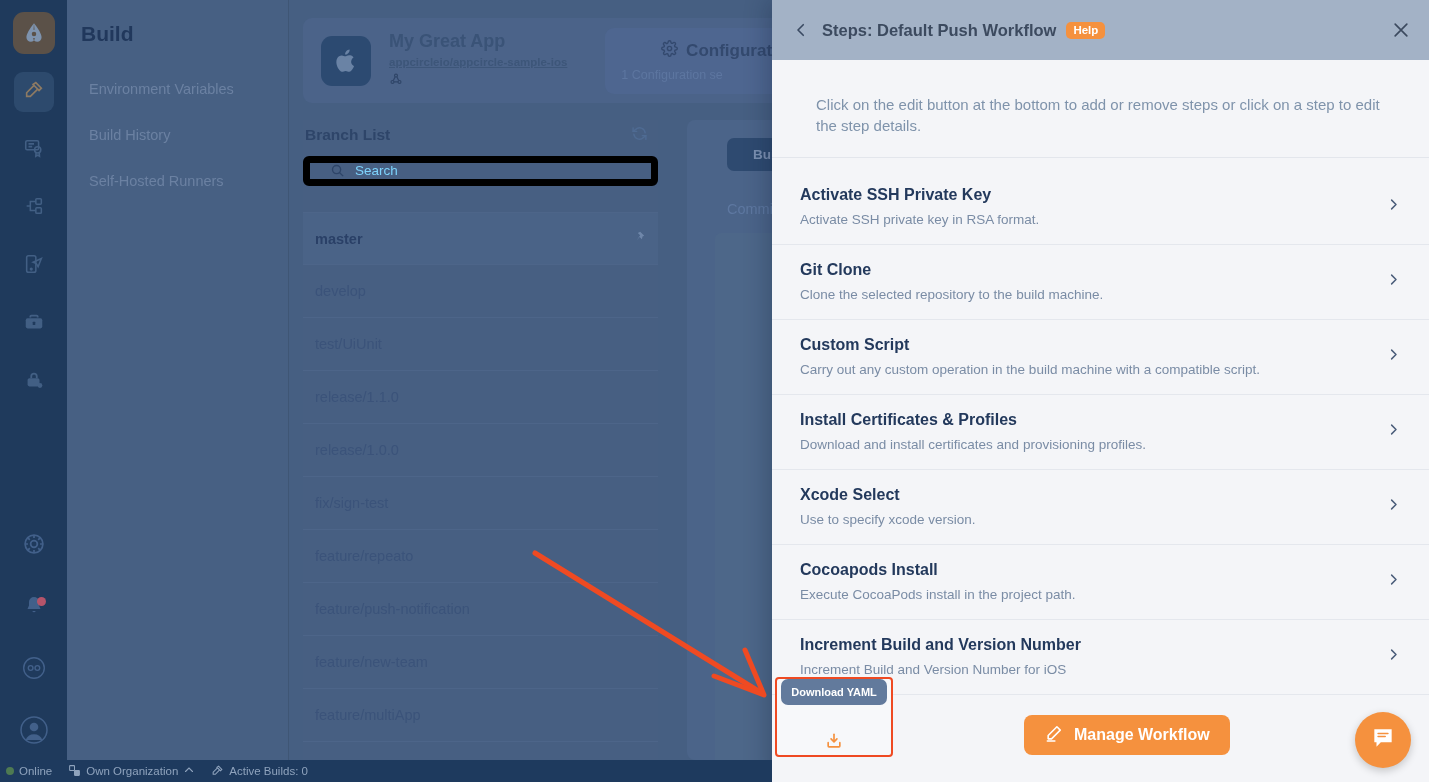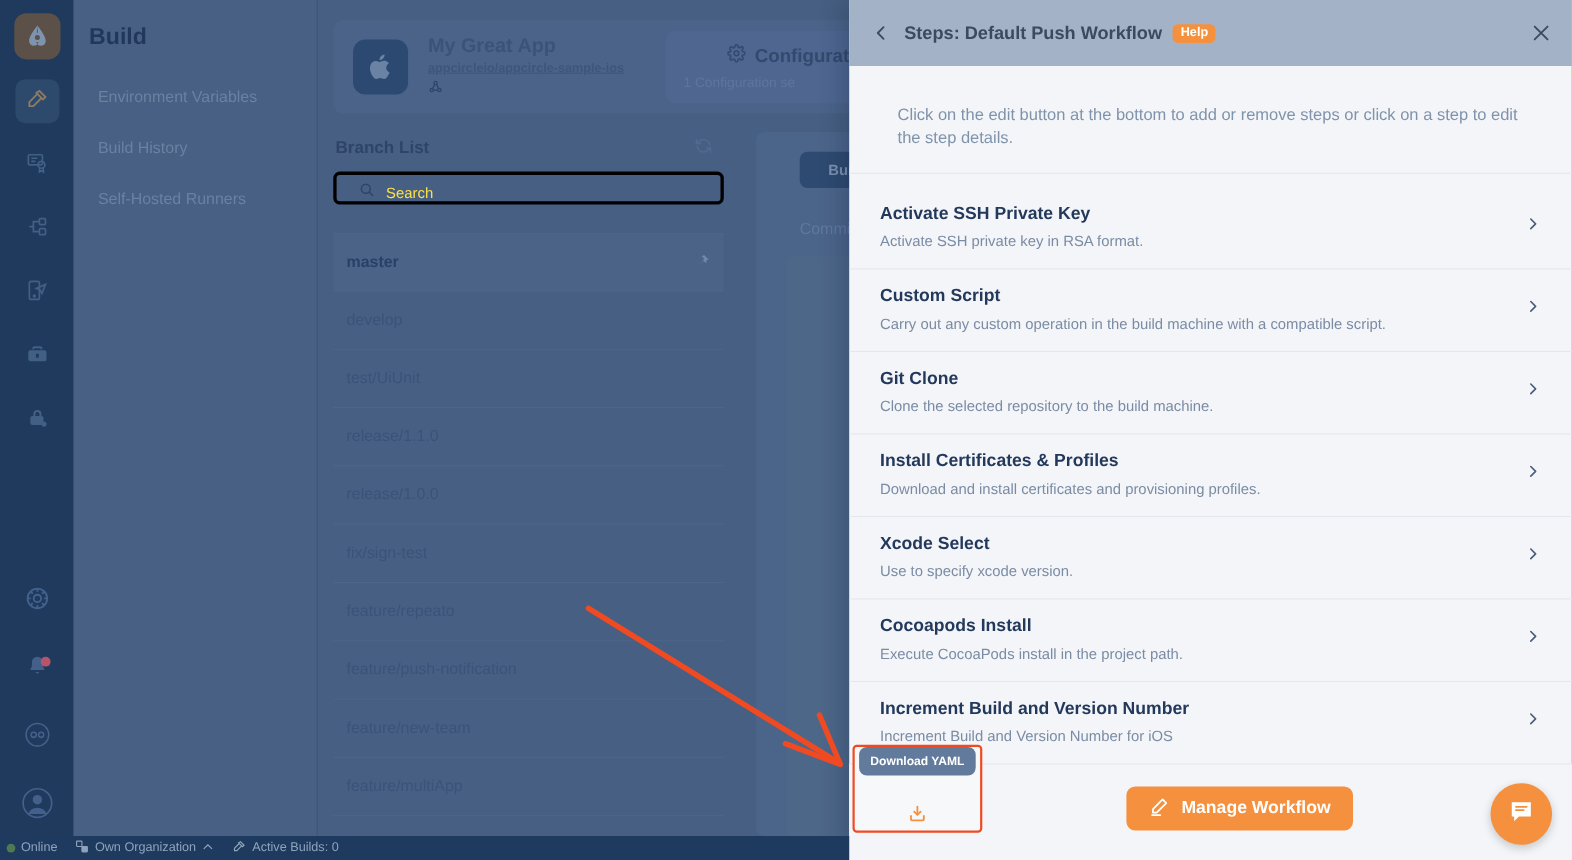--- a/index.html
+++ b/index.html
@@ -78,22 +78,22 @@
   .branch-panel {
     position: absolute; left: 236px; top: 120px; width: 355px; bottom: 22px;
     background: #475f82;
   }
   .branch-head {
     display: flex; align-items: center; justify-content: space-between;
     padding: 0 10px 0 2px; height: 30px;
   }
   .branch-head-title { font-size: 15.5px; font-weight: bold; color: #2e4569; }
   .branch-search {
-    margin-top: 6px; height: 30px; border: 3px solid #000000; border-radius: 6px;
-    display: flex; align-items: flex-end; padding: 0 10px; color: #fde047; font-size: 13.5px;
+    margin-top: 6px; height: 30px; border: 7px solid #000000; border-radius: 6px;
+    display: flex; align-items: flex-start; padding: 0 10px; color: #7dd3fc; font-size: 13.5px;
   }
   .branch-search span { margin-left: 10px; }
   .branch-list { margin-top: 26px; }
   .branch-row {
     height: 53px; display: flex; align-items: center; justify-content: space-between;
     border-bottom: 1px solid #4d6589; font-size: 14.5px; color: #3b537a; padding: 0 12px;
   }
   .branch-row.selected { background: #4a6387; color: #2a4067; font-weight: bold; border-top: 1px solid #4d6589;}
 
   .builds-panel {
@@ -448,34 +448,34 @@
         </div>
         <div class="step-chev">
           <svg width="15" height="15" viewBox="0 0 24 24" fill="none" stroke="currentColor" stroke-width="2.4" stroke-linecap="round" stroke-linejoin="round">
               <path d="M9 5l7 7-7 7"></path>
             </svg>
         </div>
       </div>
 
       <div class="step">
         <div>
-          <div class="step-title">Custom Script</div>
-          <div class="step-desc">Carry out any custom operation in the build machine with a compatible script.</div>
+          <div class="step-title">Git Clone</div>
+          <div class="step-desc">Clone the selected repository to the build machine.</div>
         </div>
         <div class="step-chev">
           <svg width="15" height="15" viewBox="0 0 24 24" fill="none" stroke="currentColor" stroke-width="2.4" stroke-linecap="round" stroke-linejoin="round">
               <path d="M9 5l7 7-7 7"></path>
             </svg>
         </div>
       </div>
 
       <div class="step">
         <div>
-          <div class="step-title">Git Clone</div>
-          <div class="step-desc">Clone the selected repository to the build machine.</div>
+          <div class="step-title">Custom Script</div>
+          <div class="step-desc">Carry out any custom operation in the build machine with a compatible script.</div>
         </div>
         <div class="step-chev">
           <svg width="15" height="15" viewBox="0 0 24 24" fill="none" stroke="currentColor" stroke-width="2.4" stroke-linecap="round" stroke-linejoin="round">
               <path d="M9 5l7 7-7 7"></path>
             </svg>
         </div>
       </div>
 
       <div class="step">
         <div>

